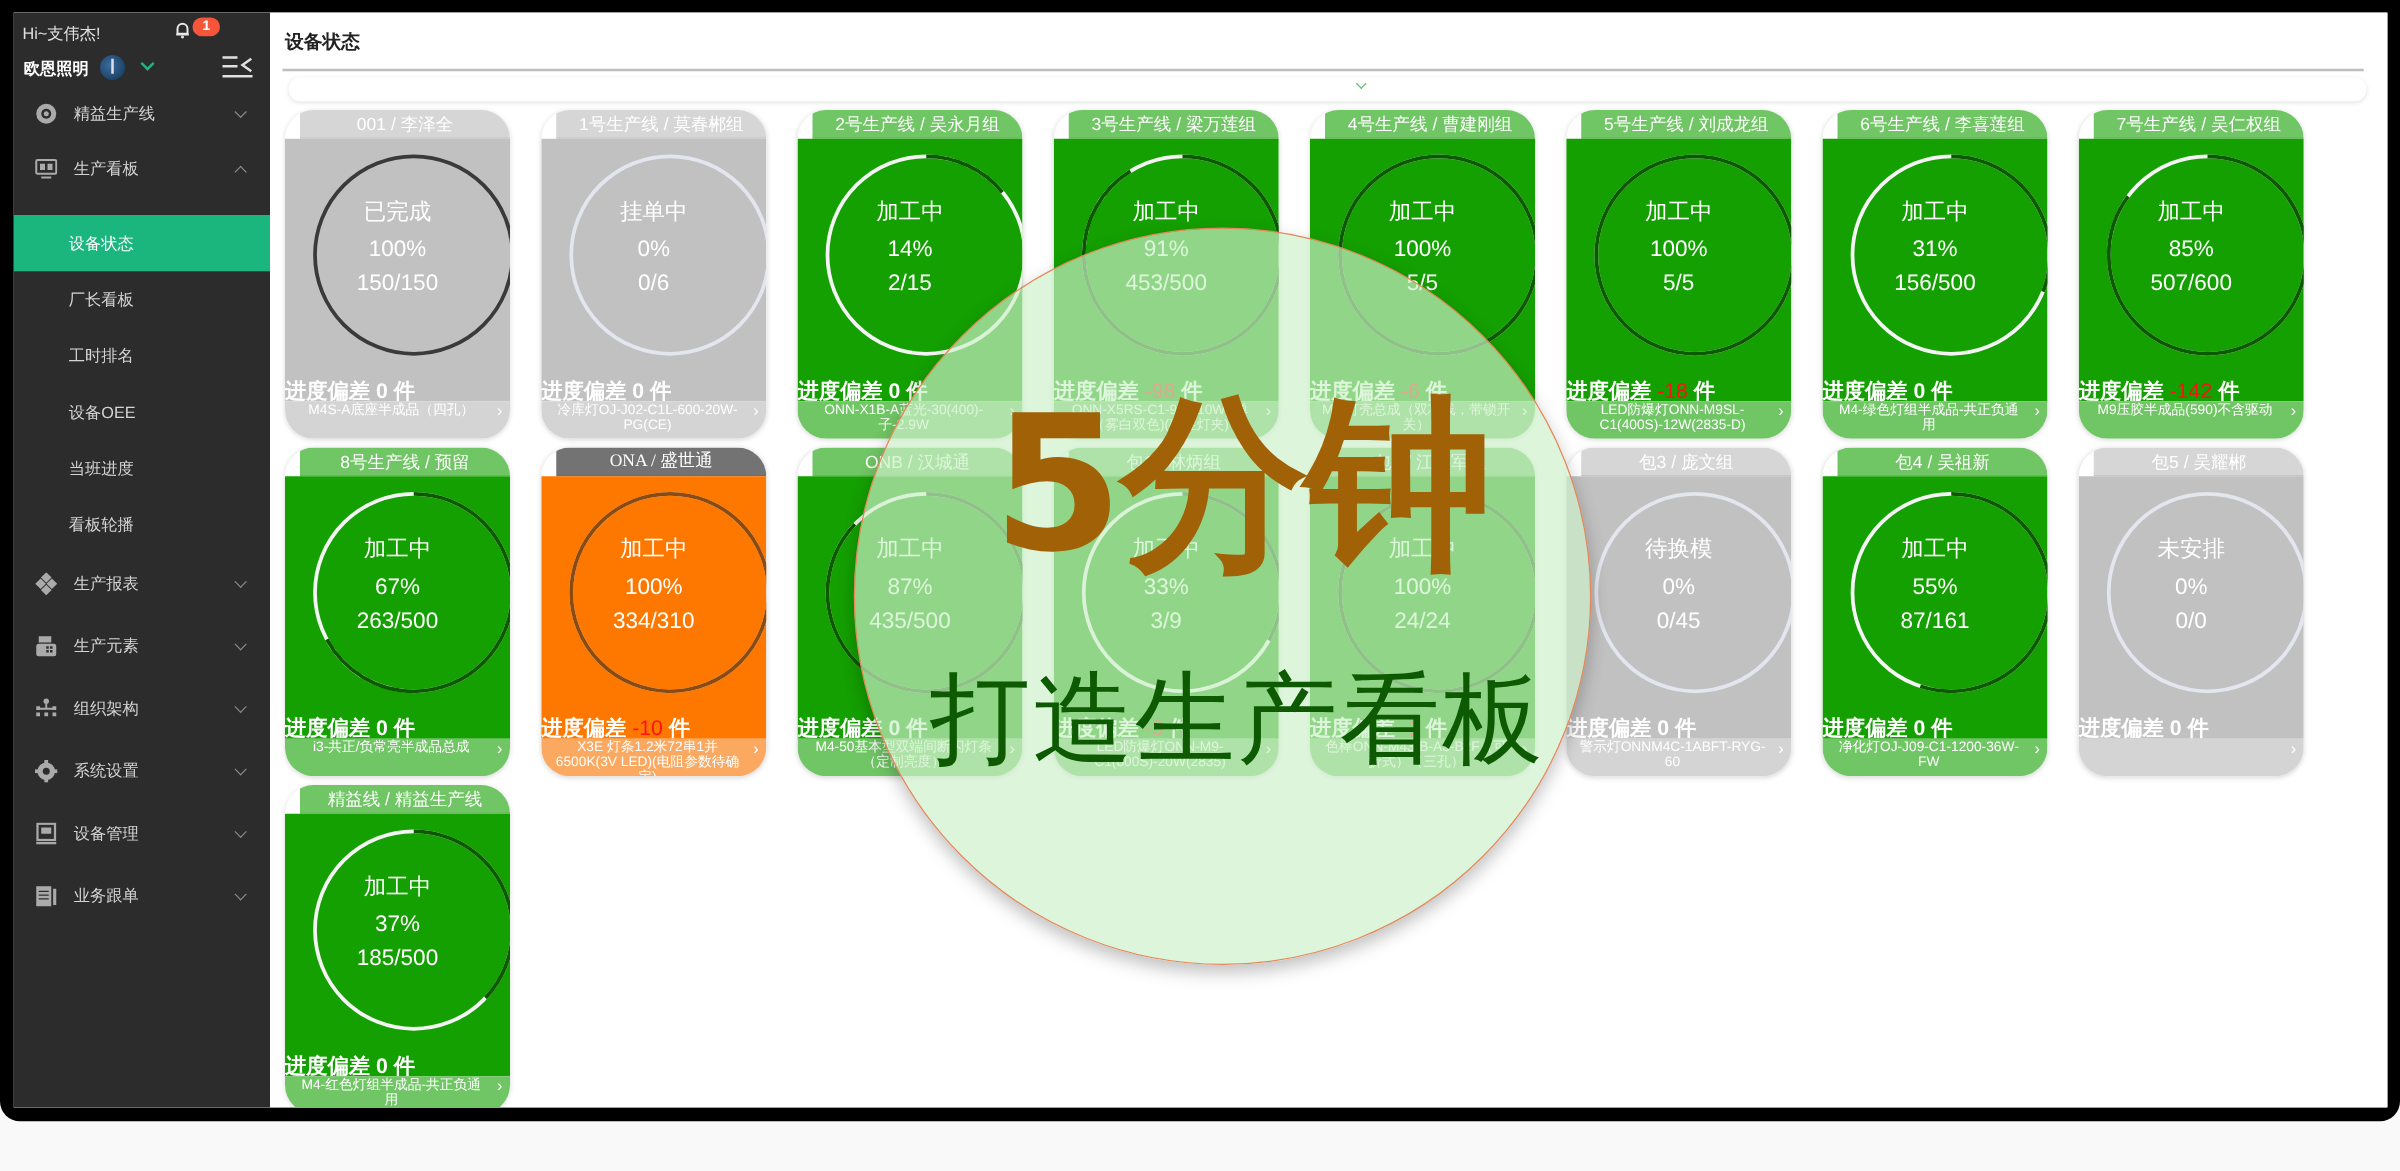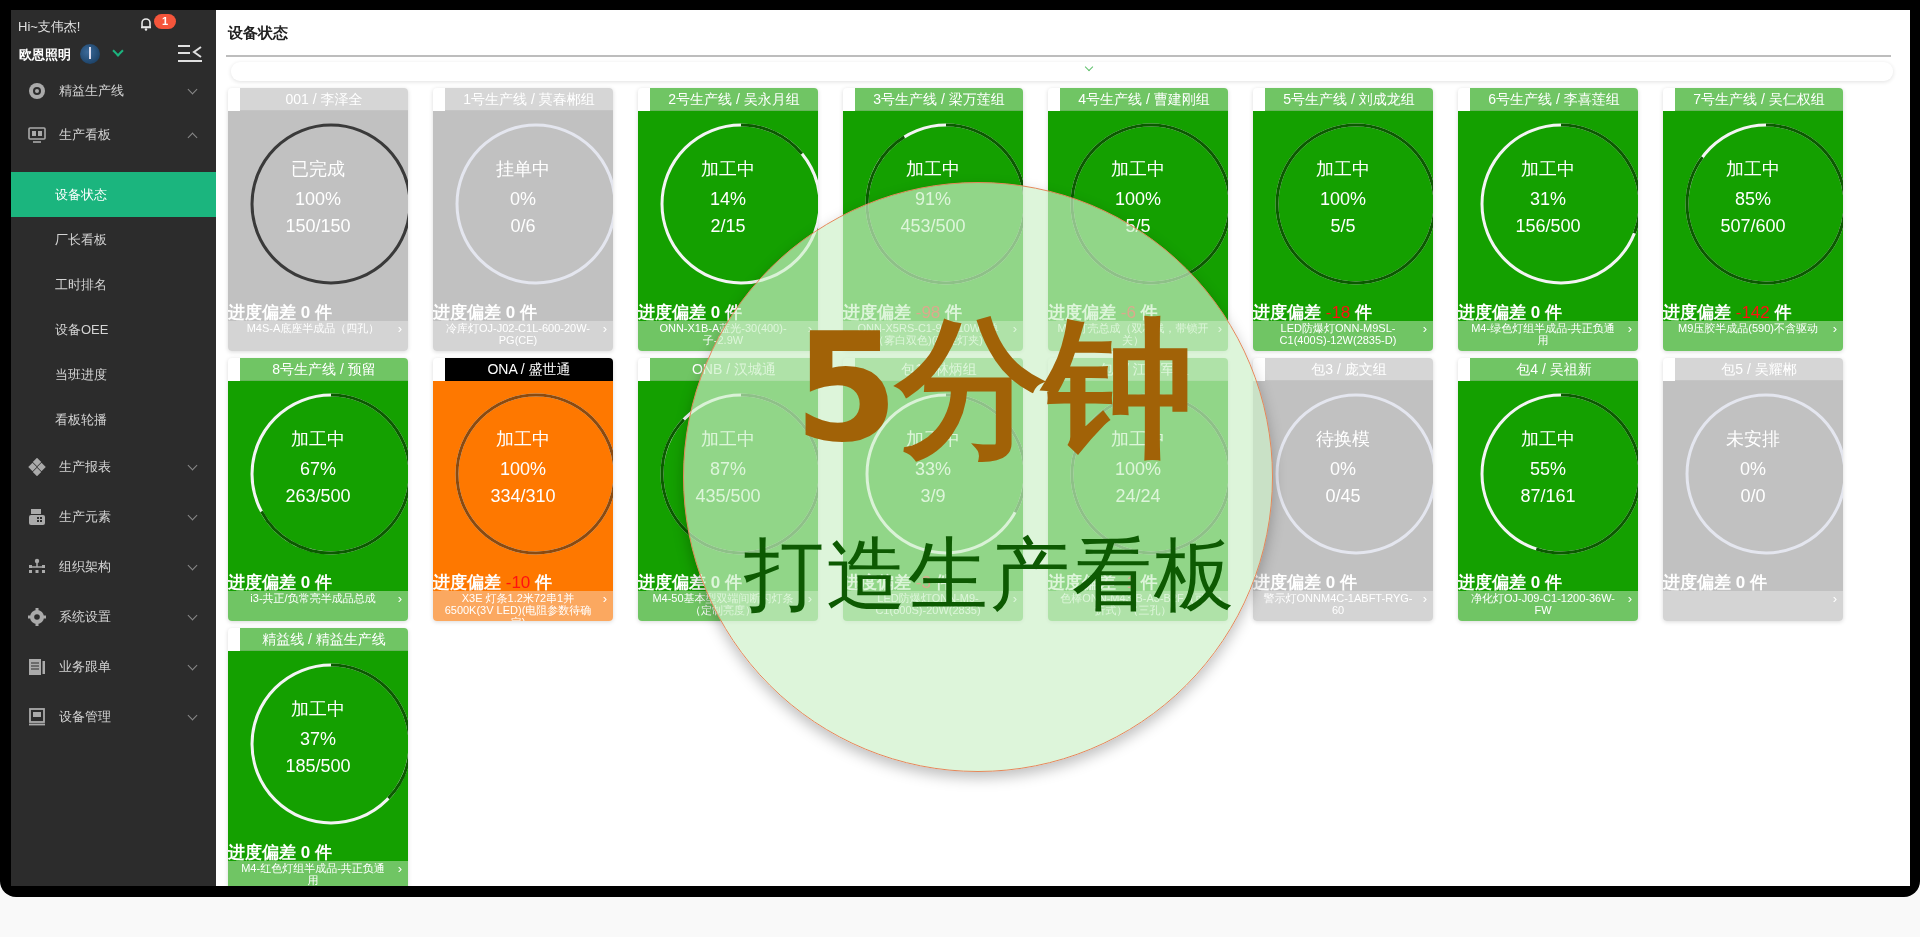--- a/index.html
+++ b/index.html
@@ -29,39 +29,39 @@
   .sub-item.active { background: #1bb57e; color: #fff; }
 
   
   .main { position: absolute; left: 205px; top: 0; width: 1694px; height: 876px; background: #fff; }
   .page-title { position: absolute; left: 12px; top: 14px; font-size: 15px; font-weight: bold; color: #222; }
   .title-line { position: absolute; left: 10px; top: 45px; width: 1665px; height: 2px; background: #bdbdbd; }
   .filter-bar { position: absolute; left: 15px; top: 52px; width: 1662px; height: 19px; border-radius: 9px; background: #fff; box-shadow: 0 1px 4px rgba(0,0,0,0.12); }
   .filter-chev { position: absolute; left: 855px; top: 2px; width: 6px; height: 6px; border-right: 1.5px solid #5fc06b; border-bottom: 1.5px solid #5fc06b; transform: rotate(45deg); }
 
   .grid { position: absolute; left: 12px; top: 78px; display: grid; grid-template-columns: repeat(8, 201px); column-gap: 4px; row-gap: 7px; }
-  .card { width: 180px; height: 263px; border-radius: 4px; overflow: hidden; position: relative; box-shadow: 0 1px 4px rgba(0,0,0,0.15); padding-left: 12px; }
+  .card { width: 180px; height: 263px; border-radius: 23px; overflow: hidden; position: relative; box-shadow: 0 1px 4px rgba(0,0,0,0.15); padding-left: 12px; }
   .card .c-head { height: 23px; line-height: 23px; text-align: center; color: #fff; font-size: 14px; border-bottom: 1px solid rgba(0,0,0,0.08); }
   .card .c-body { position: absolute; top: 23px; left: 0; right: 0; height: 210px; }
   .card .ring { position: absolute; left: 22px; top: 12px; width: 162px; height: 162px; }
   .card .c-status { position: absolute; top: 46px; width: 100%; text-align: center; font-size: 18px; color: #fff; }
   .card .c-pct { position: absolute; top: 78px; width: 100%; text-align: center; font-size: 18px; color: #fff; }
   .card .c-qty { position: absolute; top: 105px; width: 100%; text-align: center; font-size: 18px; color: #fff; }
   .card .c-dev { position: absolute; top: 190px; width: 100%; text-align: left; font-size: 17px; color: #fff; font-weight: bold; }
   .card .c-dev .neg { color: #f11; font-weight: normal; }
   .card .c-foot { position: absolute; top: 233px; left: 0; right: 0; height: 30px; padding: 1px 18px 0 8px; font-size: 11px; line-height: 12px; color: #fff; text-align: center; overflow: hidden; cursor: pointer; }
   .card .c-foot .arrow { position: absolute; right: 6px; top: 2px; font-size: 13px; }
 
   .card.green .c-head { background: #70c564; }
   .card.green .c-body { background: #14a000; }
   .card.green .c-foot { background: #70c564; }
   .card.gray .c-head { background: #d6d6d6; }
   .card.gray .c-body { background: #c1c1c1; }
   .card.gray .c-foot { background: #d4d4d4; }
-  .card.orange .c-head { background: #000000; }
+  .card.orange .c-head { background: #737373; font-family: Liberation Serif, serif; }
   .card.orange .c-body { background: #fe7800; }
   .card.orange .c-foot { background: #fba860; }
 
   
   .promo { position: absolute; left: 672px; top: 172px; width: 590px; height: 590px; border-radius: 50%; background: rgba(205,240,200,0.68); border: 1px solid #e4875a; box-shadow: 0 6px 14px rgba(0,0,0,0.25); pointer-events: none; }
   .promo-big { position: absolute; left: 110px; top: 130px; font-size: 150px; font-weight: bold; color: #a16207; letter-spacing: -2px; line-height: 1; font-family: "DejaVu Sans", sans-serif; }
   .promo-sub { position: absolute; left: 60px; top: 352px; font-size: 80px; color: #0d5a02; line-height: 1; letter-spacing: 2px; font-family: "DejaVu Sans", sans-serif; }
 </style>
 </head>
 <body>
@@ -169,39 +169,39 @@
             <rect x="0" y="7.5" width="3" height="3"></rect>
             <rect x="15" y="7.5" width="3" height="3"></rect>
           </g>
       </svg>
       <span class="mi-label">系统设置</span>
       <span class="mi-chev"></span>
     </div>
 
     <div class="menu-item">
       <svg class="mi-icon" viewBox="0 0 18 18">
+        <rect x="2" y="1" width="14" height="13" fill="none" stroke="#aaa" stroke-width="1.8"></rect>
+        <rect x="5" y="4" width="8" height="5" fill="#aaa"></rect>
+        <line x1="1" y1="16.5" x2="17" y2="16.5" stroke="#aaa" stroke-width="1.8"></line>
+      </svg>
+      <span class="mi-label">设备管理</span>
+      <span class="mi-chev"></span>
+    </div>
+
+    <div class="menu-item">
+      <svg class="mi-icon" viewBox="0 0 18 18">
         <rect x="1" y="1" width="12" height="16" fill="#aaa"></rect>
         <line x1="3" y1="5" x2="11" y2="5" stroke="#2c2c2c"></line>
           <line x1="3" y1="8" x2="11" y2="8" stroke="#2c2c2c"></line>
           <line x1="3" y1="11" x2="11" y2="11" stroke="#2c2c2c"></line>
         <rect x="14.5" y="3" width="2.5" height="13" fill="#aaa"></rect>
       </svg>
       <span class="mi-label">业务跟单</span>
       <span class="mi-chev"></span>
     </div>
-
-    <div class="menu-item">
-      <svg class="mi-icon" viewBox="0 0 18 18">
-        <rect x="2" y="1" width="14" height="13" fill="none" stroke="#aaa" stroke-width="1.8"></rect>
-        <rect x="5" y="4" width="8" height="5" fill="#aaa"></rect>
-        <line x1="1" y1="16.5" x2="17" y2="16.5" stroke="#aaa" stroke-width="1.8"></line>
-      </svg>
-      <span class="mi-label">设备管理</span>
-      <span class="mi-chev"></span>
-    </div>
   </aside>
 
   <main class="main">
     <div class="page-title">设备状态</div>
     <div class="title-line"></div>
     <div class="filter-bar">
       <span class="filter-chev"></span>
     </div>
 
     <div class="grid" id="card-grid">

